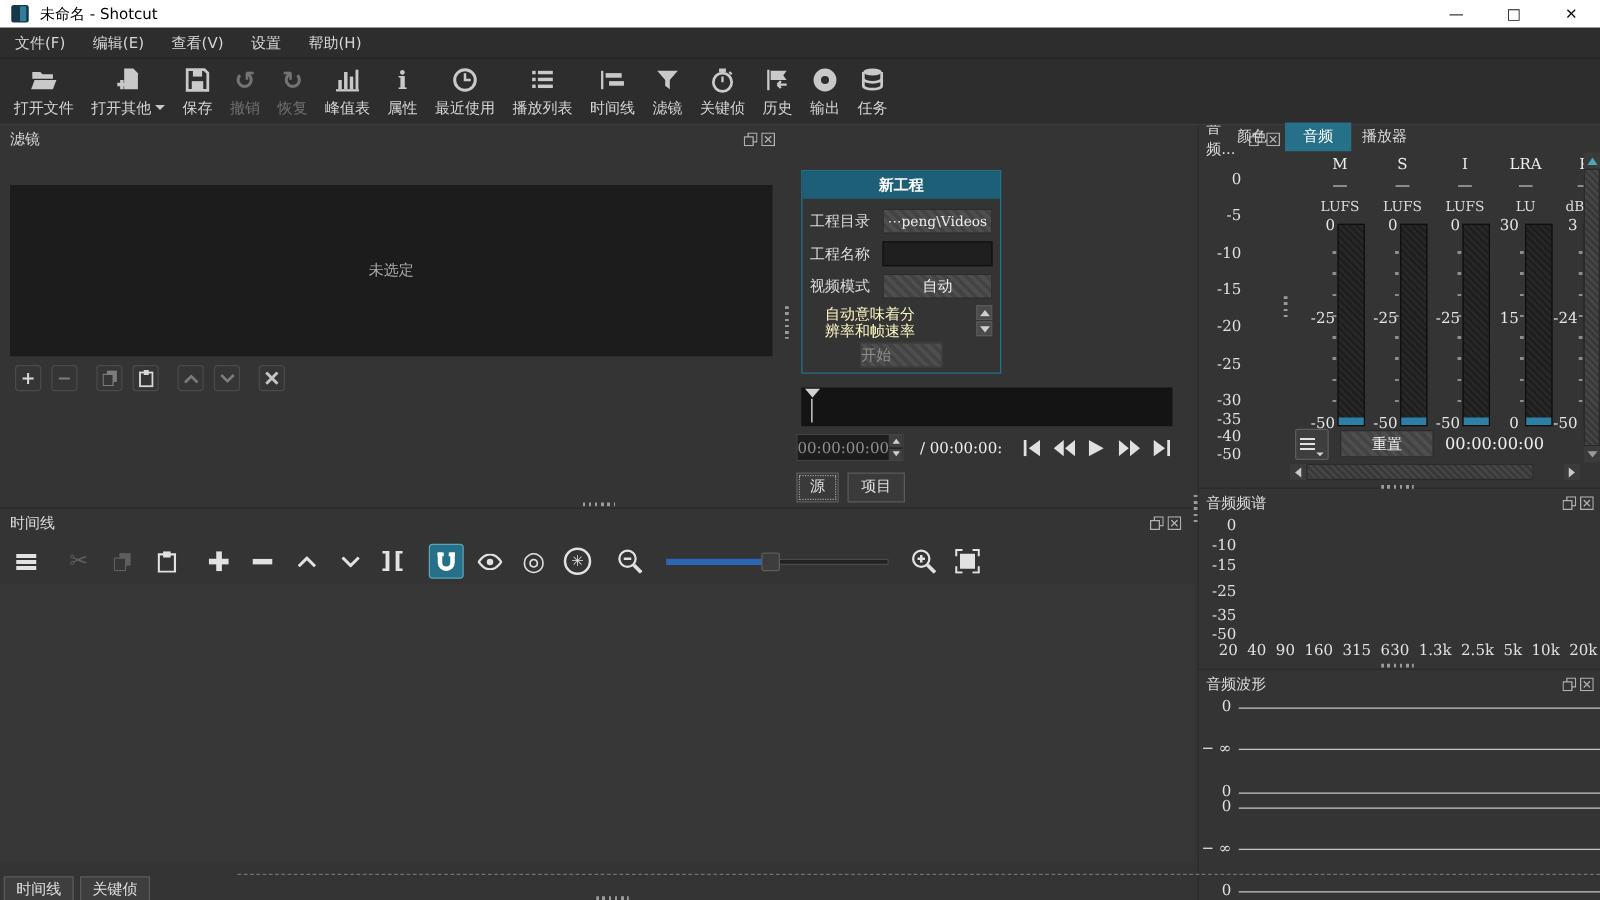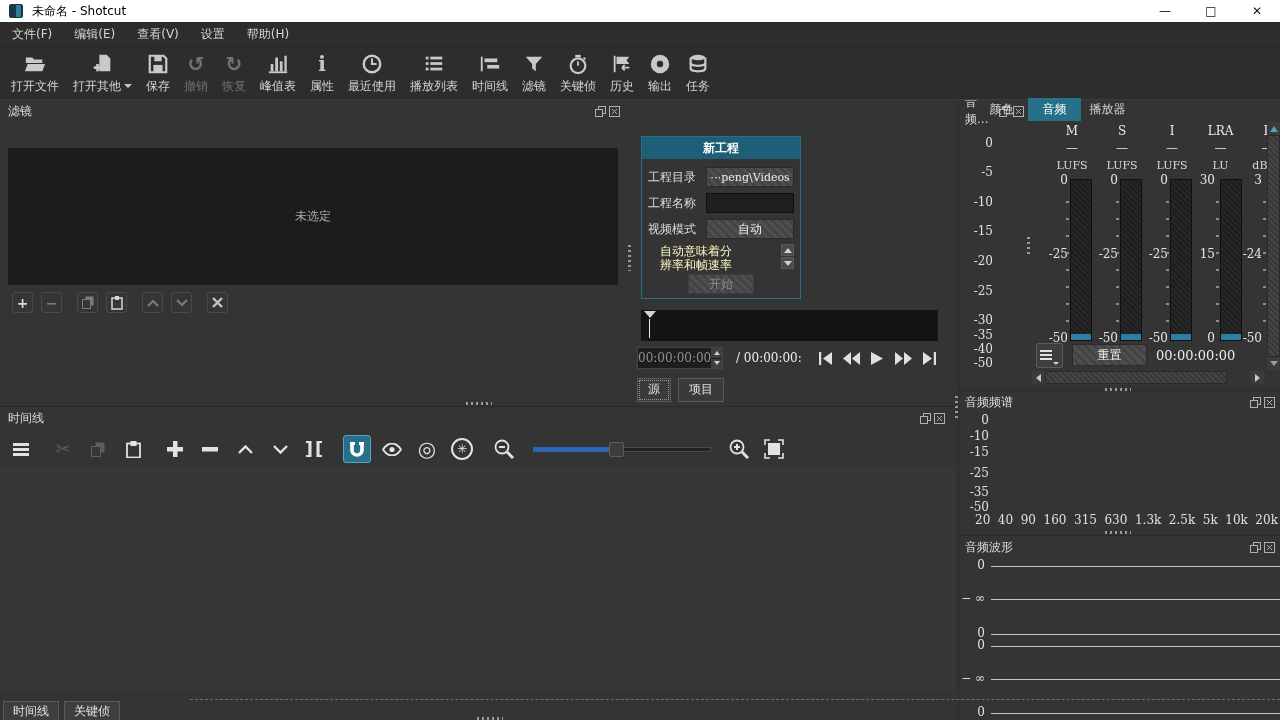--- a/index.html
+++ b/index.html
@@ -67,21 +67,21 @@
 .np-label { width:58px; white-space:nowrap; color:#dcdcdc; }
 .np-btn { flex:1; height:20px; background:#474747; border:1px solid #2a2a2a; background-image:repeating-linear-gradient(45deg,#4e4e4e 0 3px,#434343 3px 6px); color:#eee; font-size:11px; display:flex; align-items:center; justify-content:center; white-space:nowrap; overflow:hidden; }
 .np-input { flex:1; height:20px; background:#1f1f1f; border:1px solid #101010; }
 .np-hint-row { display:flex; height:27px; overflow:hidden; margin-bottom:3px; }
 .np-hint { flex:1; font-size:12px; line-height:14px; color:#fef9c3; overflow:hidden; }
 .spin { width:13px; display:flex; flex-direction:column; justify-content:flex-start; gap:1px; }
 .spin .sb { height:12px; background:#4a4a4a; border:1px solid #5a5a5a; display:flex; align-items:center; justify-content:center; }
 .tri-up { width:0; height:0; border-left:4px solid transparent; border-right:4px solid transparent; border-bottom:5px solid #cfcfcf; }
 .tri-dn { width:0; height:0; border-left:4px solid transparent; border-right:4px solid transparent; border-top:5px solid #cfcfcf; }
 .np-start-row { display:flex; justify-content:center; }
-.np-start { width:66px; height:20px; background:#474747; background-image:repeating-linear-gradient(45deg,#4e4e4e 0 3px,#434343 3px 6px); border:1px solid #3d3d3d; color:#8d8d8d; text-align:center; line-height:19px; }
+.np-start { width:66px; height:20px; background:#474747; background-image:repeating-linear-gradient(45deg,#4e4e4e 0 3px,#434343 3px 6px); border:1px solid #3d3d3d; color:#8d8d8d; text-align:left; line-height:19px; }
 .recent-card { left:174px; top:36px; width:137px; height:163px; }
 .recent-body { height:139px; background:#191919; }
 
 .scrub { position:absolute; left:9px; top:210px; width:297px; height:31px; background:#141414; }
 .scrub-marker { position:absolute; left:3px; top:1px; width:0; height:0; border-left:6px solid transparent; border-right:6px solid transparent; border-top:7px solid #d2d2d2; }
 .scrub-cursor { position:absolute; left:8px; top:9px; width:1px; height:19px; background:#eaeaea; }
 
 .transport { position:absolute; left:5px; top:246px; width:320px; height:24px; display:flex; align-items:center; }
 .tc-spin { width:86px; height:22px; background:#1d1d1d; border:1px solid #454545; display:flex; align-items:center; }
 .tc-val { flex:1; text-align:center; color:#8f8f8f; font-size:12px; }

